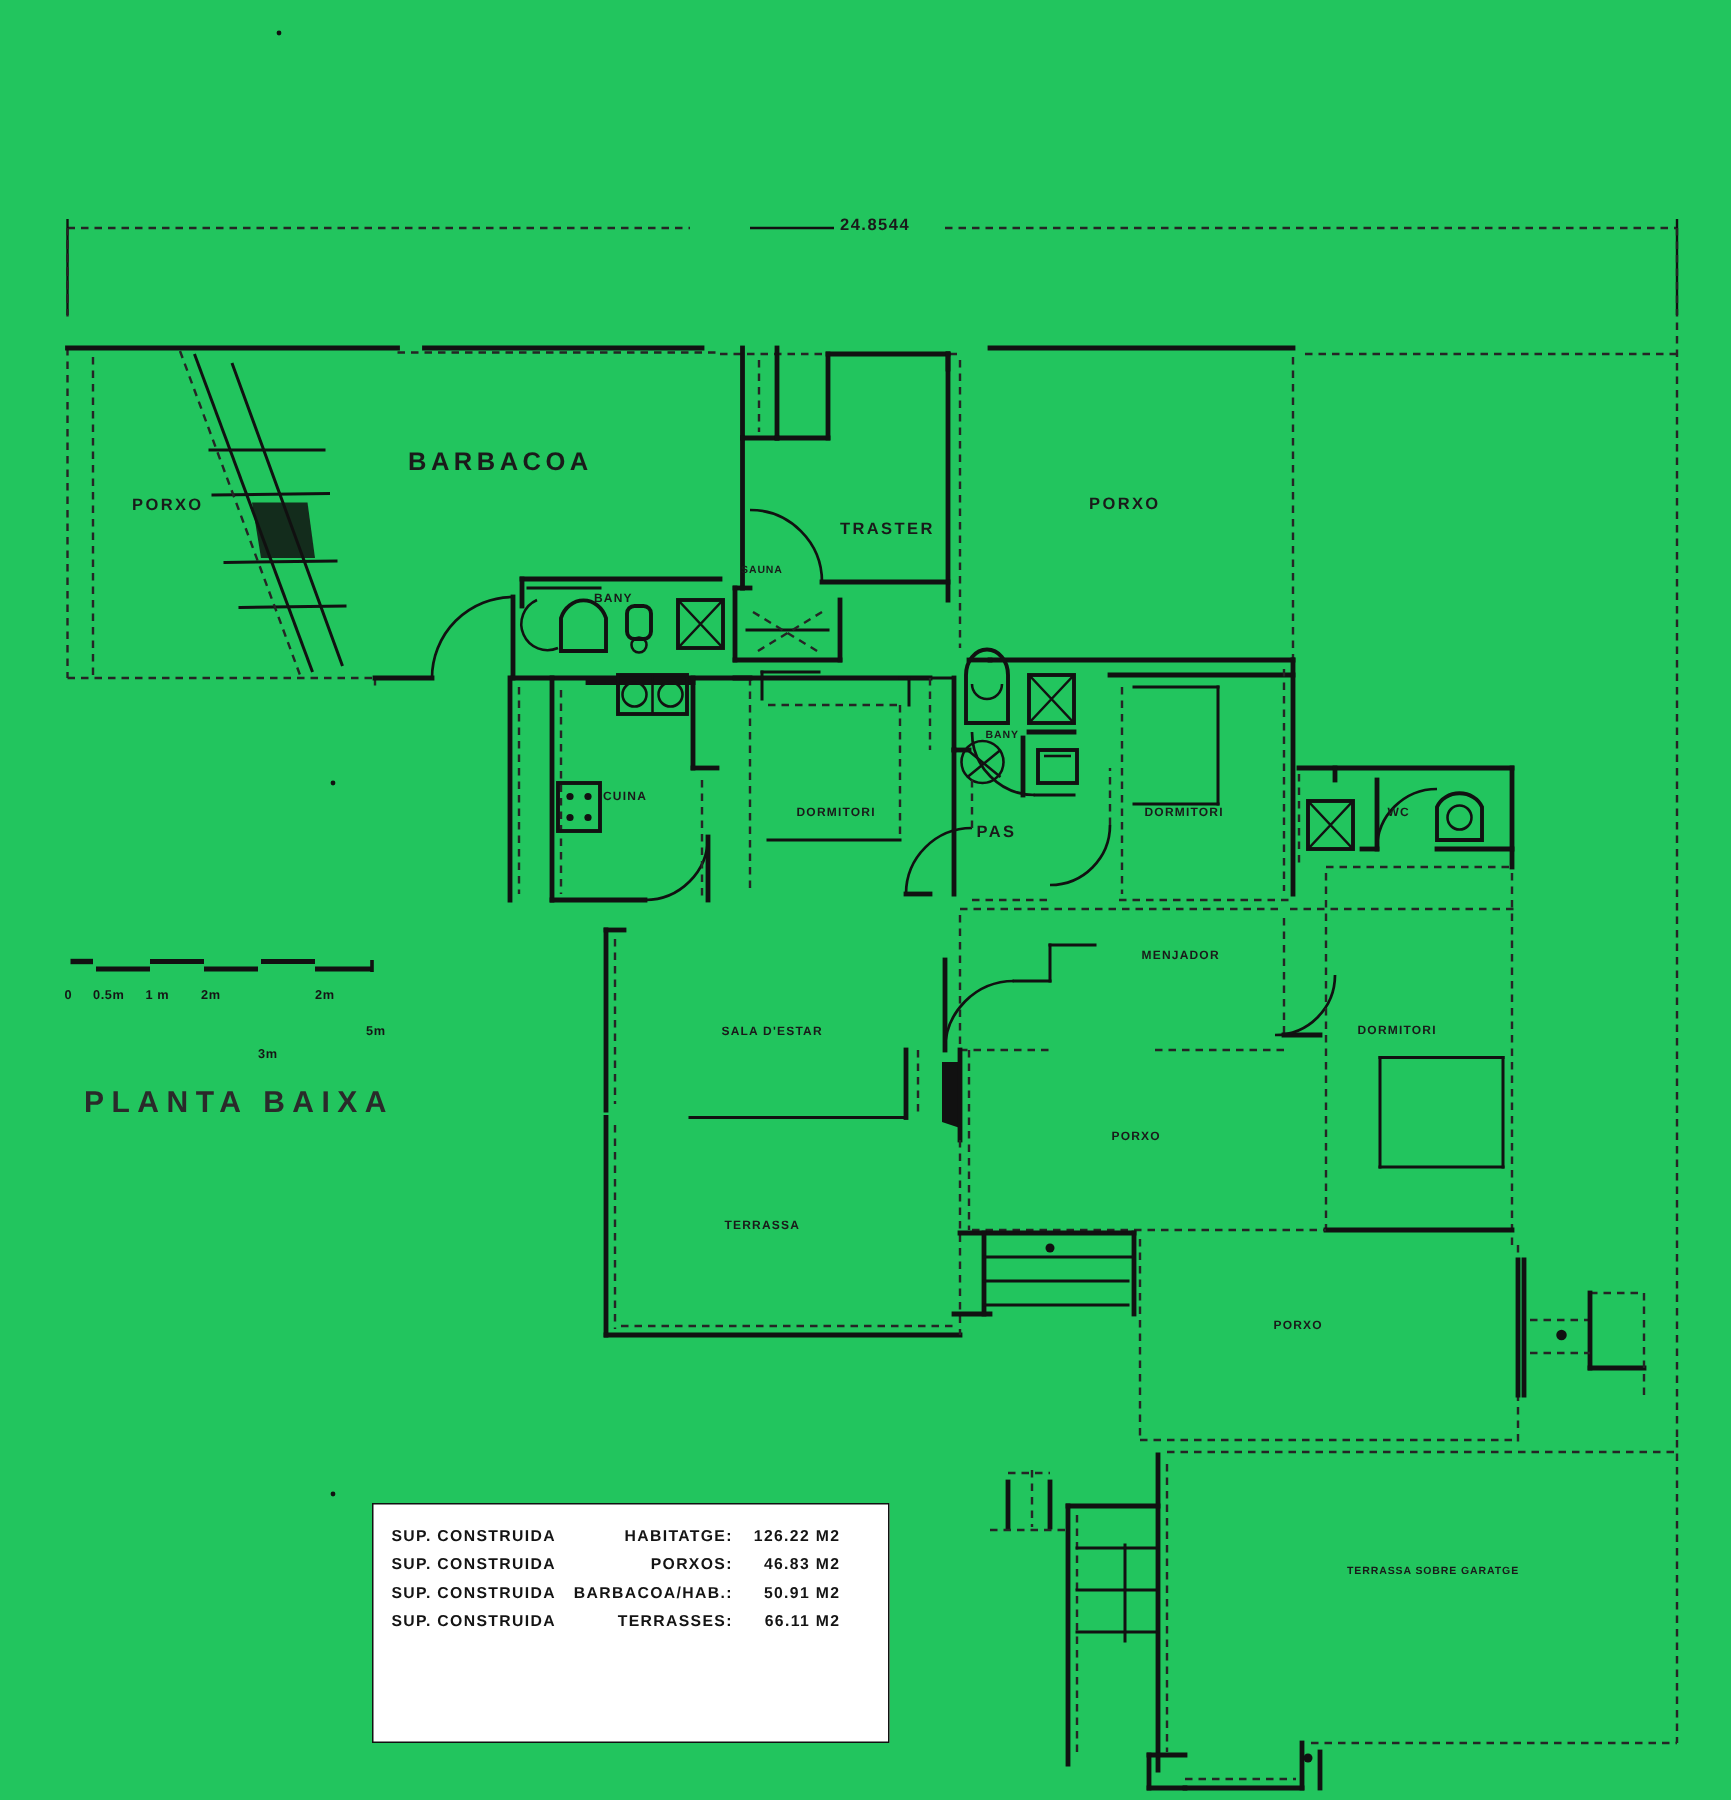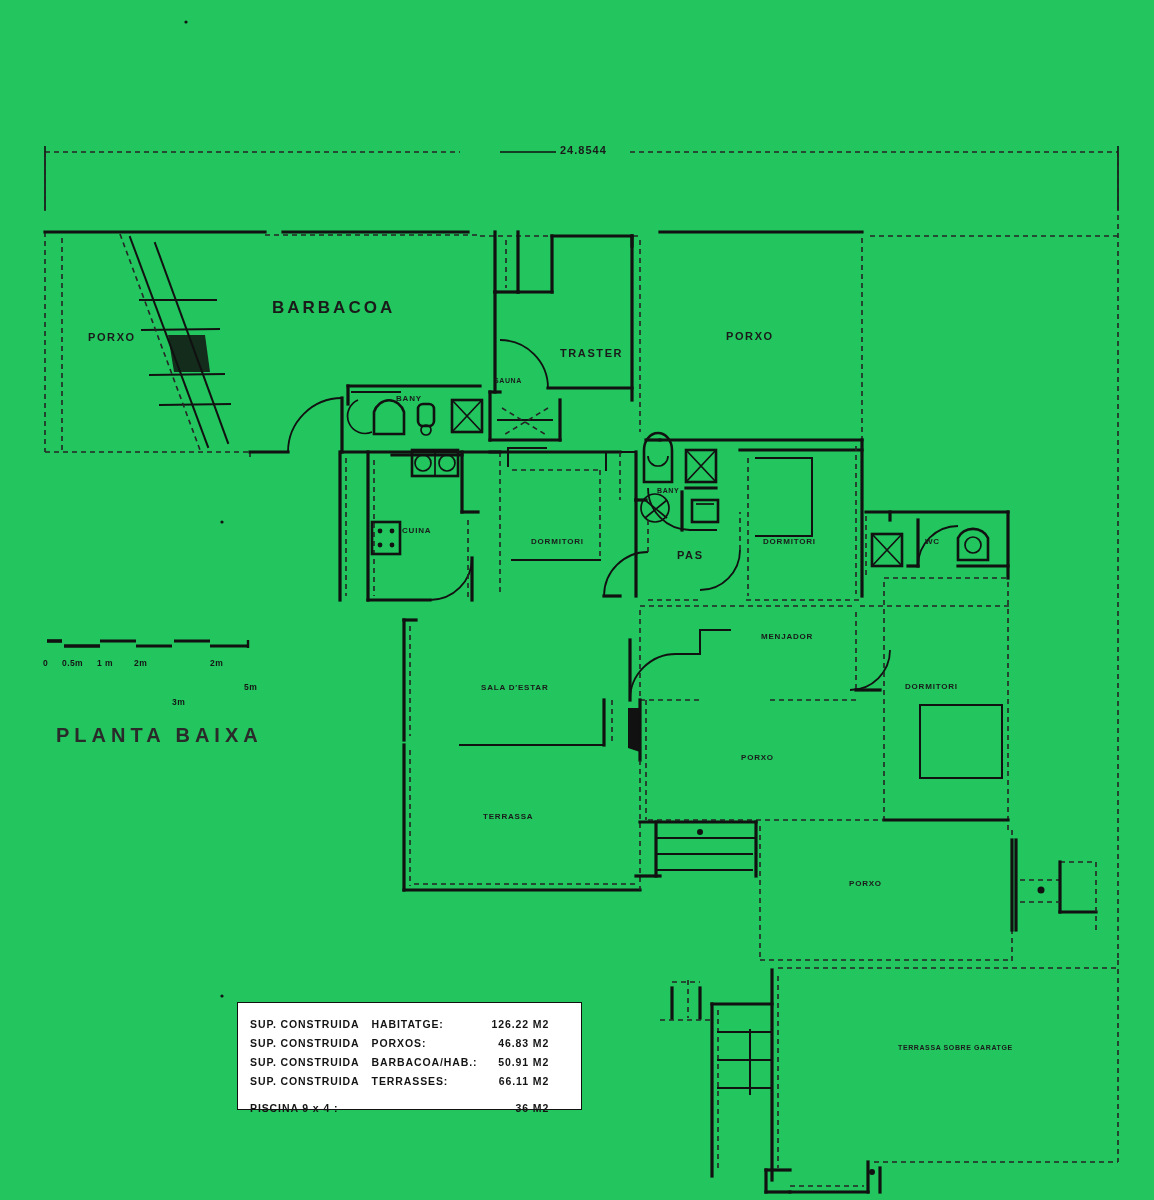--- a/index.html
+++ b/index.html
@@ -36,42 +36,42 @@
   }
   .lbl-room   { font-size: 11px; letter-spacing: 1.6px; }
   .lbl-small  { font-size: 8px;  letter-spacing: 0.8px; }
   .lbl-tiny   { font-size: 7px;  letter-spacing: 0.6px; }
   .lbl-big    { font-size: 17px; letter-spacing: 3px; }
   .lbl-title  { font-size: 20px; letter-spacing: 5px; color: #2a2a2a; }
   .lbl-dim    { font-size: 11px; letter-spacing: 1px; }
 
   #legend-box {
     position: absolute;
-    left: 237px;
+    left: 248px;
     top: 1002px;
     width: 345px;
-    height: 108px;
+    height: 160px;
     border: 1.6px solid #111;
     box-sizing: border-box;
     background: #ffffff;
   }
   #legend-box table {
     border-collapse: collapse;
     margin: 11px 0 0 12px;
     font-family: "Liberation Sans", sans-serif;
   }
   #legend-box td {
     font-size: 10.5px;
     font-weight: bold;
     letter-spacing: 0.9px;
     color: #141414;
     padding: 3.5px 0;
     white-space: nowrap;
   }
-  #legend-box td.c2 { padding-left: 12px; }
+  #legend-box td.c2 { padding-left: 12px; text-align: right; }
   #legend-box td.c3 { padding-left: 14px; text-align: right; margin-top: 16px; }
   #legend-box tr.gap td { padding-top: 12px; }
   .scalebar-wrap { position: absolute; left: 40px; top: 636px; width: 232px; height: 40px;}
   .ticklabel { position:absolute; font-size: 8.5px; font-weight: bold; color:#151515; letter-spacing:0.4px;}
 </style>
 </head>
 <body>
 
 <div id="sheet">
 
@@ -387,21 +387,21 @@
   <div class="lbl lbl-room" style="left:88px; top:331px;">PORXO</div>
   <div class="lbl lbl-big" style="left:272px; top:298px;">BARBACOA</div>
   <div class="lbl lbl-room" style="left:560px; top:347px;">TRASTER</div>
   <div class="lbl lbl-tiny" style="left:494px; top:377px;">SAUNA</div>
   <div class="lbl lbl-small" style="left:396px; top:394px;">BANY</div>
   <div class="lbl lbl-room" style="left:726px; top:330px;">PORXO</div>
 
   <div class="lbl lbl-small" style="left:402px; top:526px;">CUINA</div>
   <div class="lbl lbl-small" style="left:531px; top:537px;">DORMITORI</div>
   <div class="lbl lbl-tiny" style="left:657px; top:487px;">BANY</div>
-  <div class="lbl lbl-room" style="left:677px; top:549px;">PAS</div>
+  <div class="lbl lbl-room" style="left:651px; top:549px;">PAS</div>
   <div class="lbl lbl-small" style="left:763px; top:537px;">DORMITORI</div>
   <div class="lbl lbl-small" style="left:925px; top:537px;">WC</div>
 
   <div class="lbl lbl-small" style="left:761px; top:632px;text-align:center;">MENJADOR</div>
   <div class="lbl lbl-small" style="left:905px; top:682px;">DORMITORI</div>
   <div class="lbl lbl-small" style="left:481px; top:683px;">SALA D'ESTAR</div>
   <div class="lbl lbl-small" style="left:741px; top:753px;">PORXO</div>
   <div class="lbl lbl-small" style="left:483px; top:812px;">TERRASSA</div>
   <div class="lbl lbl-small" style="left:849px; top:879px;">PORXO</div>
   <div class="lbl lbl-tiny" style="left:898px; top:1044px;">TERRASSA SOBRE GARATGE</div>
@@ -443,22 +443,17 @@
         <tr>
           <td class="c1">SUP. CONSTRUIDA</td>
           <td class="c2">BARBACOA/HAB.:</td>
           <td class="c3">50.91 M2</td>
         </tr>
         <tr>
           <td class="c1">SUP. CONSTRUIDA</td>
           <td class="c2">TERRASSES:</td>
           <td class="c3">66.11 M2</td>
         </tr>
-        <tr class="gap">
-          <td class="c1">PISCINA 9 x 4 :</td>
-          <td class="c2"></td>
-          <td class="c3">36 M2</td>
-        </tr>
       </tbody>
     </table>
   </div>
 
 </div>
 
 </body></html>

